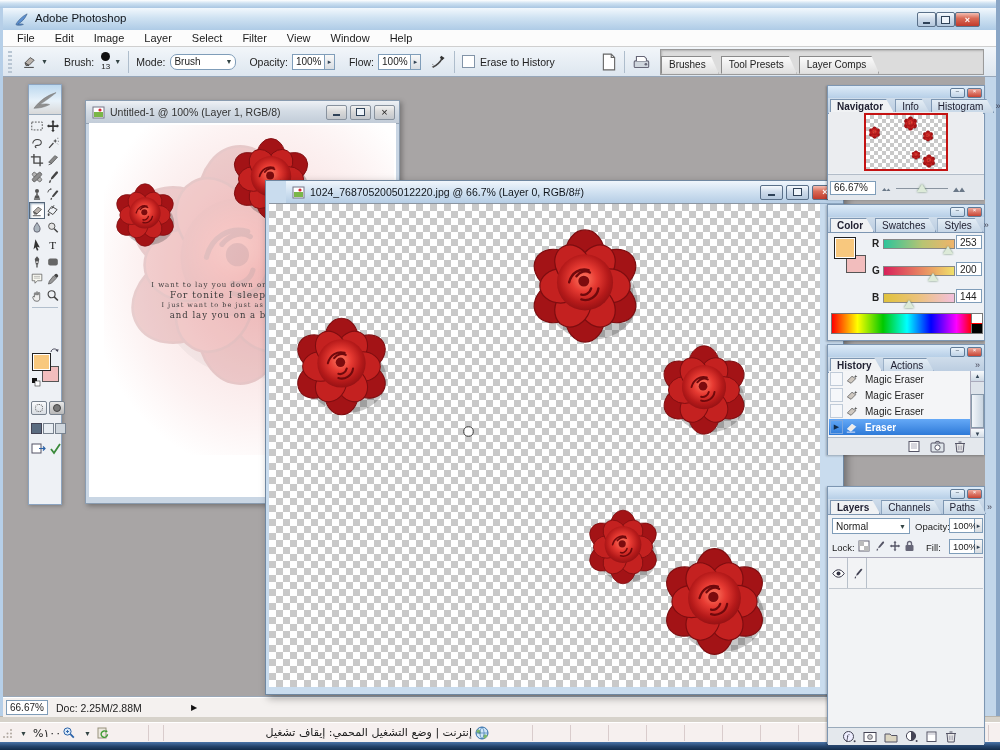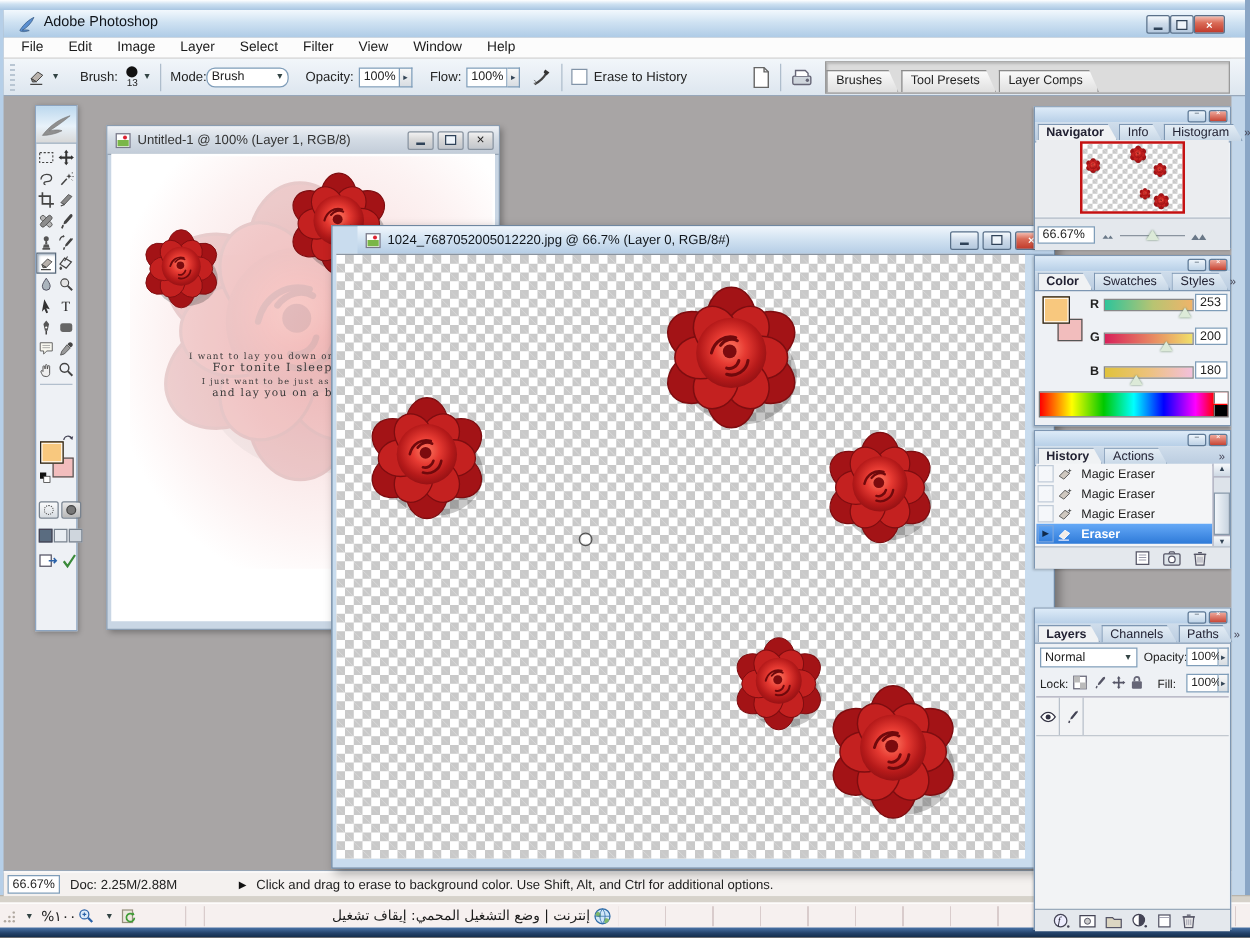--- a/index.html
+++ b/index.html
@@ -137,21 +137,21 @@
       <span class="dd">▼</span>
     </div>
     <span class="olabel" style="margin-left:16px;">Brush:</span>
     <div style="margin-left:7px;text-align:center;line-height:8px;">
       <div style="width:9px;height:9px;border-radius:50%;background:#111;margin:0 auto;"></div>
       <span style="font-size:8px;">13</span>
     </div>
     <span class="dd" style="margin-left:4px;">▼</span>
     <div class="vsep"></div>
     <span class="olabel">Mode:</span>
-    <div class="fld" style="width:66px;justify-content:space-between;border-radius:7px;">
+    <div class="fld" style="width:66px;margin-left:5px;justify-content:space-between;border-radius:7px;">
       <span>Brush</span>
         <span class="dd">▼</span>
     </div>
     <span class="olabel" style="margin-left:13px;">Opacity:</span>
     <div class="fld" style="width:33px;margin-left:4px;">
         <span>100%</span>
       </div>
     <div class="spin">▸</div>
     <span class="olabel" style="margin-left:14px;">Flow:</span>
     <div class="fld" style="width:33px;margin-left:4px;">
@@ -437,21 +437,20 @@
         </svg>
     </div>
   </div>
 
   <div class="abs flex" style="left:3px;top:697px;width:982px;height:19px;background:#f4f1ef;border-top:1px solid #fff;box-shadow:0 -1px 0 #9aa8b8;z-index:1;">
     <div class="fld" style="width:42px;height:15px;margin-left:3px;">
         <span>66.67%</span>
       </div>
     <span style="margin-left:8px;font-size:10.5px;">Doc: 2.25M/2.88M</span>
     <span class="abs" style="left:188px;top:5px;font-size:8px;color:#111;">▶</span>
-    <span class="abs" style="left:202px;top:3.5px;font-size:10.5px;color:#222;white-space:nowrap;">Click and drag to erase to background color.  Use Shift, Alt, and Ctrl for additional options.</span>
   </div>
 
   <div class="panel" style="top:85px;height:114px;z-index:4;">
     <div class="phead">
       <div class="pbtn">–</div>
       <div class="pbtn x">×</div>
     </div>
     <div class="tabsrow">
       <span class="tab on">Navigator</span>
       <span class="tab">Info</span>
@@ -516,21 +515,21 @@
     <span class="abs" style="left:44px;top:60px;font-size:10px;font-weight:bold;">G</span>
     <div class="abs" style="left:55px;top:61px;width:70px;height:8px;border:1px solid #888;background:linear-gradient(90deg,#d8215a,#e88a62 55%,#f0e06a);"></div>
     <div class="abs thumbtri" style="left:100px;top:68px;"></div>
     <div class="abs fld" style="left:128px;top:57px;width:26px;height:14px;">
         <span>200</span>
       </div>
     <span class="abs" style="left:44px;top:87px;font-size:10px;font-weight:bold;">B</span>
     <div class="abs" style="left:55px;top:88px;width:70px;height:8px;border:1px solid #888;background:linear-gradient(90deg,#e0c23c,#ecc27e 50%,#f2c0dc);"></div>
     <div class="abs thumbtri" style="left:76px;top:95px;"></div>
     <div class="abs fld" style="left:128px;top:84px;width:26px;height:14px;">
-        <span>180</span>
+        <span>144</span>
       </div>
     <div class="abs" style="left:3px;top:108px;width:150px;height:19px;border:1px solid #777;background:linear-gradient(90deg,#ff0000,#ffff00 17%,#00c800 34%,#00ffff 50%,#0000ff 66%,#ff00ff 83%,#ff0000 93%,#ff0000);">
       <div class="abs" style="right:0;top:0;width:10px;height:9px;background:#fff;border-left:1px solid #777;"></div>
       <div class="abs" style="right:0;bottom:0;width:10px;height:9px;background:#000;border-left:1px solid #777;"></div>
     </div>
   </div>
 
   <div class="panel" style="top:344px;height:111px;z-index:4;">
     <div class="phead">
       <div class="pbtn">–</div>

